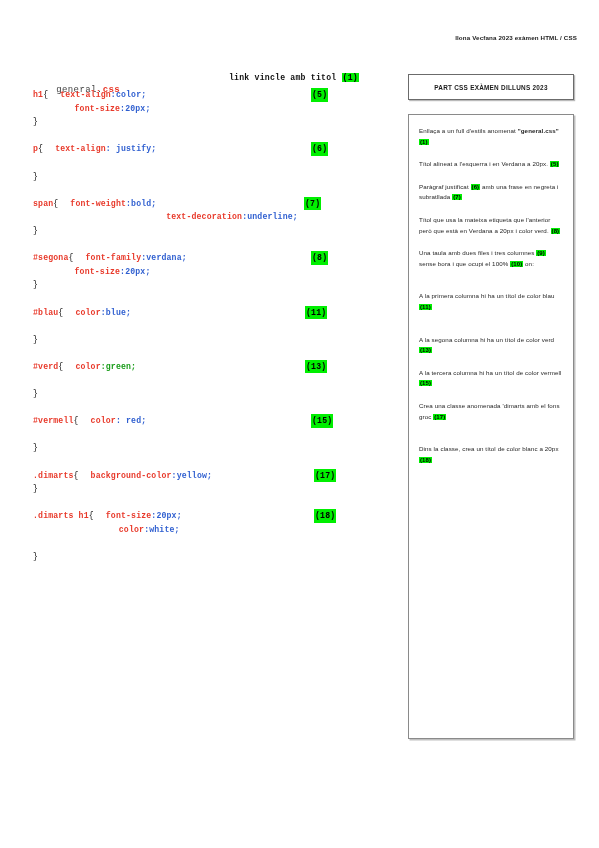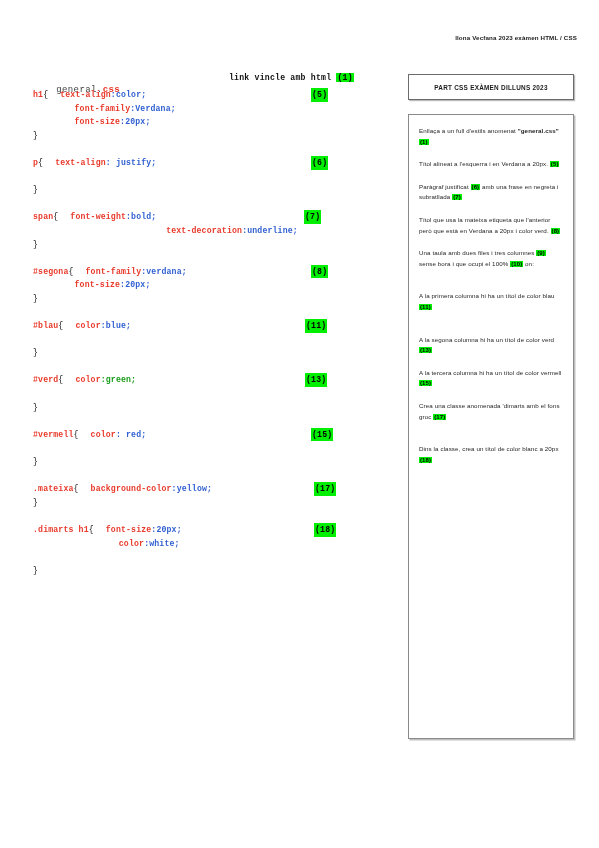--- a/index.html
+++ b/index.html
@@ -92,28 +92,27 @@
 </style>
 </head>
 <body>
 
 <div class="doc-header">llona Vecfana 2023 exàmen HTML / CSS</div>
 
 <div class="code-col">
   <div class="title-line">
     <span class="fname">general.</span><span class="fext">css</span>
     <span class="link-note">
-      <span>link vincle amb html</span>
+      <span>link vincle amb titol</span>
       <span class="tag">(1)</span>
     </span>
   </div>
   <div id="code-body">
       <div class="code-block">
         <div class="code-line"><span class="sel">h1</span><span class="brace">{</span><span class="prop">text-align</span><span class="val">:color;</span><span class="tag tag-right" style="left: 278px;">(5)</span></div>
-        <div class="code-line ind1"><span class="prop">font-family</span><span class="val">:Verdana;</span></div>
         <div class="code-line ind1"><span class="prop">font-size</span><span class="val">:20px;</span></div>
         <div class="code-line"><span class="brace">}</span></div>
         <div class="code-line">&nbsp;</div>
       </div>
       <div class="code-block">
         <div class="code-line"><span class="sel">p</span><span class="brace">{</span><span class="prop">text-align</span><span class="val">: justify;</span><span class="tag tag-right" style="left: 278px;">(6)</span></div>
         <div class="code-line">&nbsp;</div>
         <div class="code-line"><span class="brace">}</span></div>
         <div class="code-line">&nbsp;</div>
       </div>
@@ -141,21 +140,21 @@
         <div class="code-line"><span class="brace">}</span></div>
         <div class="code-line">&nbsp;</div>
       </div>
       <div class="code-block">
         <div class="code-line"><span class="sel">#vermell</span><span class="brace">{</span><span class="prop">color</span><span class="val">: red;</span><span class="tag tag-right" style="left: 278px;">(15)</span></div>
         <div class="code-line">&nbsp;</div>
         <div class="code-line"><span class="brace">}</span></div>
         <div class="code-line">&nbsp;</div>
       </div>
       <div class="code-block">
-        <div class="code-line"><span class="sel">.mateixa</span><span class="brace">{</span><span class="prop">background-color</span><span class="val">:yellow;</span><span class="tag tag-right" style="left: 281px;">(17)</span></div>
+        <div class="code-line"><span class="sel">.dimarts</span><span class="brace">{</span><span class="prop">background-color</span><span class="val">:yellow;</span><span class="tag tag-right" style="left: 281px;">(17)</span></div>
         <div class="code-line"><span class="brace">}</span></div>
         <div class="code-line">&nbsp;</div>
       </div>
       <div class="code-block">
         <div class="code-line"><span class="sel">.dimarts h1</span><span class="brace">{</span><span class="prop">font-size</span><span class="val">:20px;</span><span class="tag tag-right" style="left: 281px;">(18)</span></div>
         <div class="code-line ind3"><span class="prop">color</span><span class="val">:white;</span></div>
         <div class="code-line">&nbsp;</div>
         <div class="code-line"><span class="brace">}</span></div>
         <div class="code-line">&nbsp;</div>
       </div>

